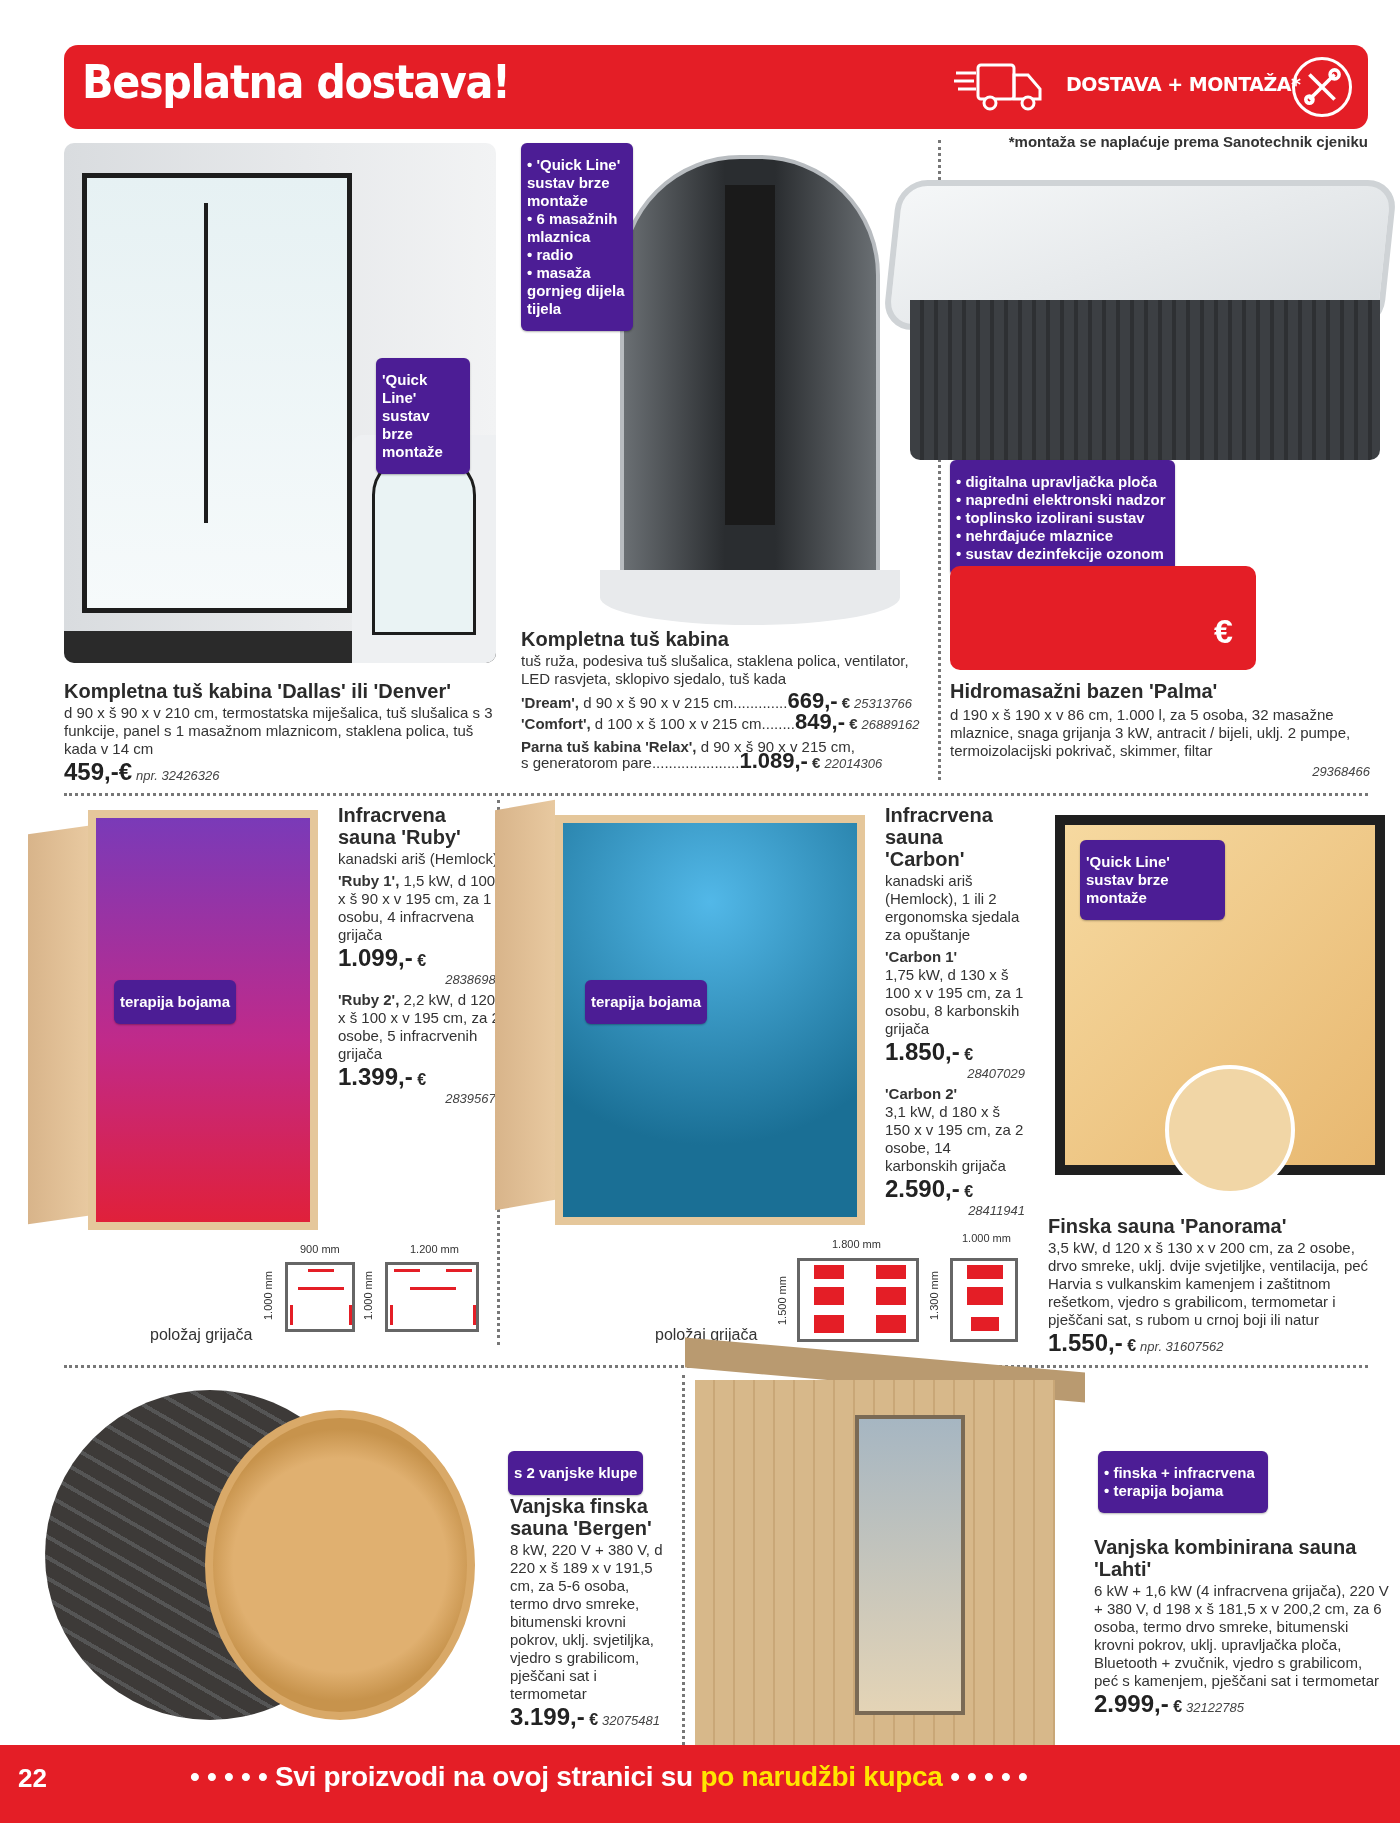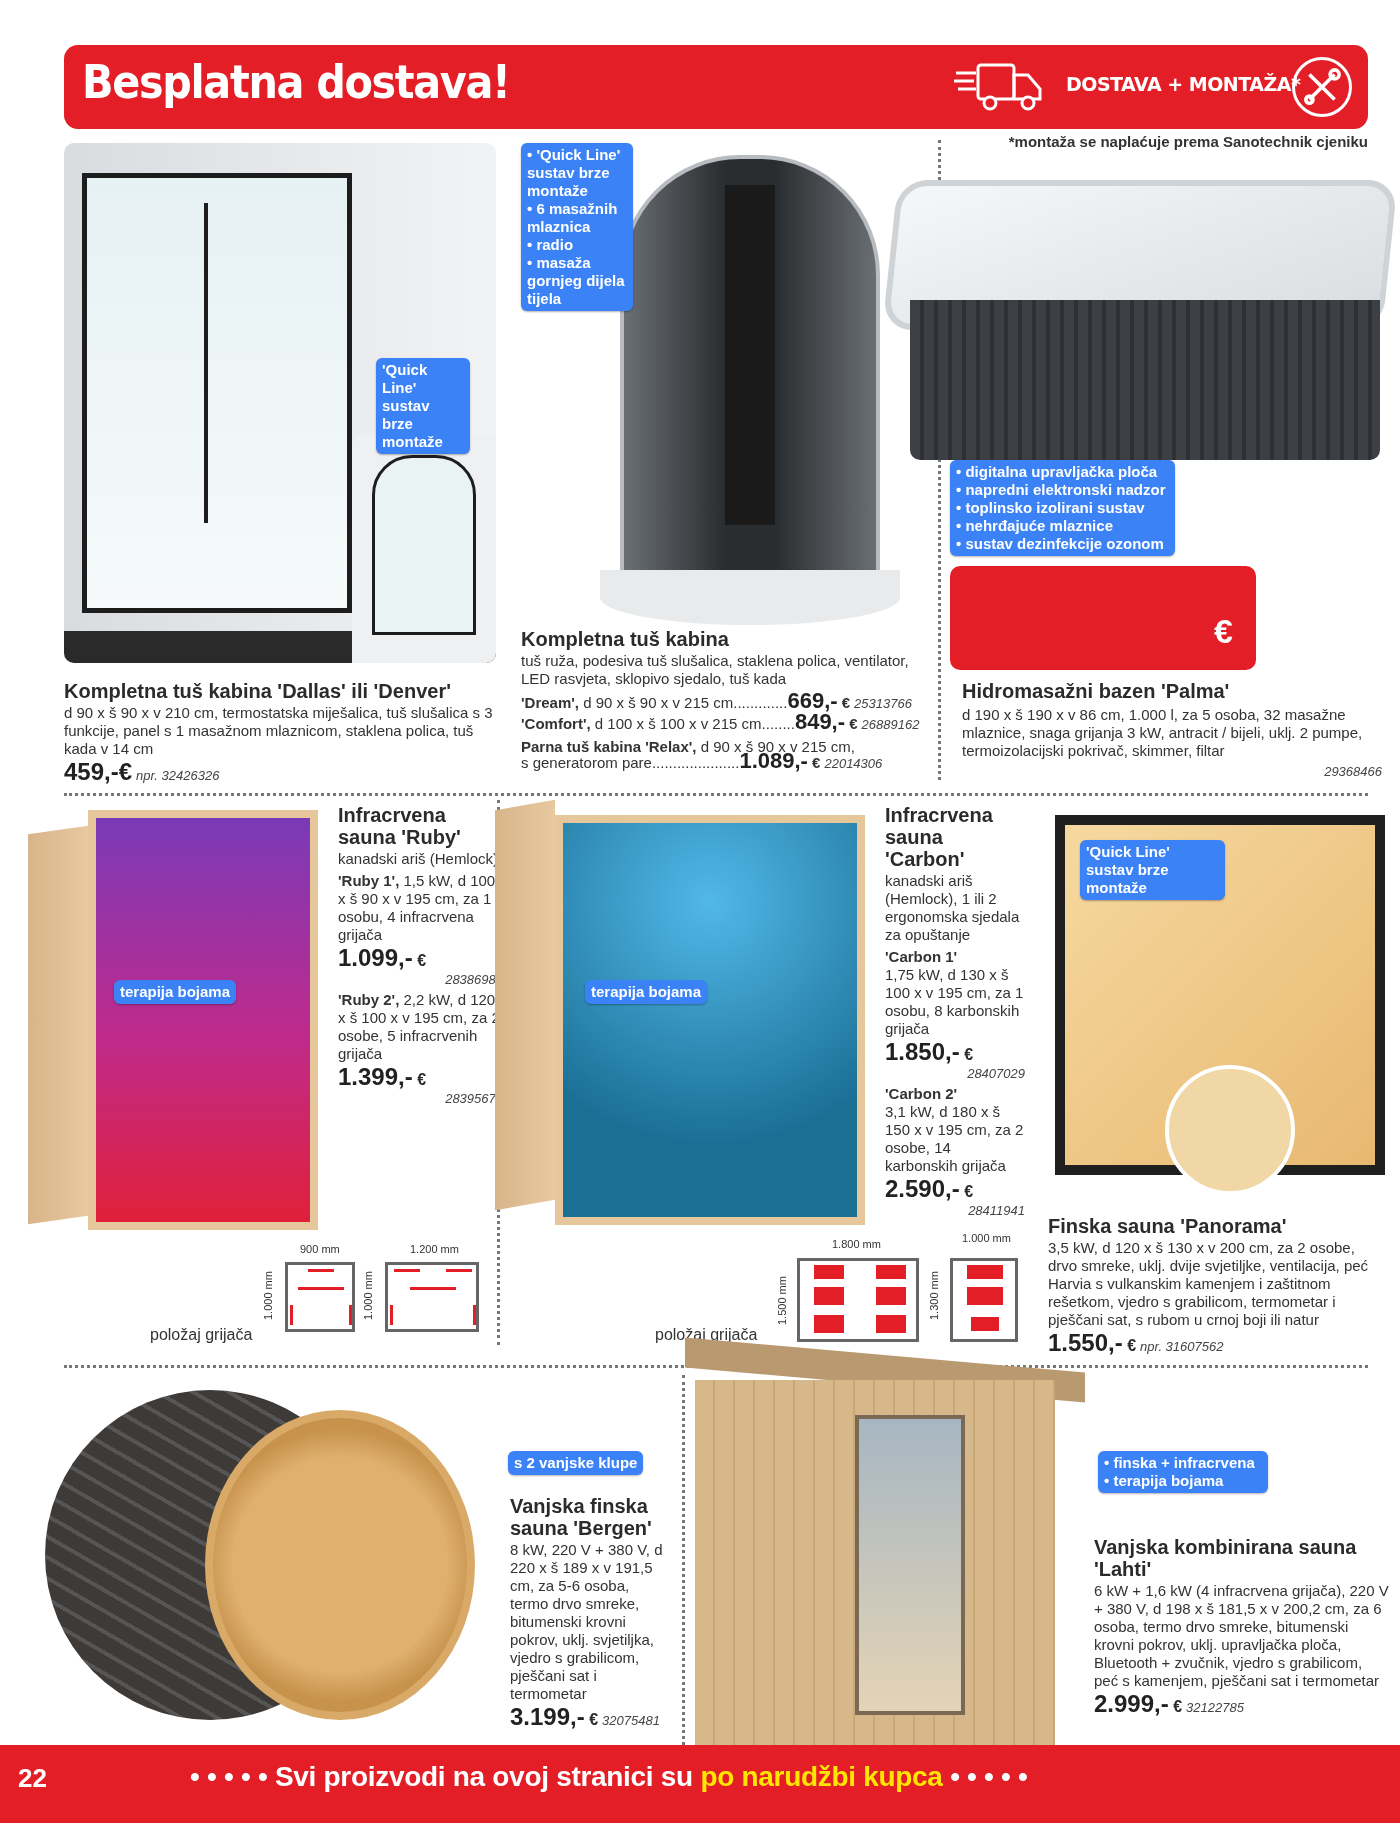--- a/index.html
+++ b/index.html
@@ -11,21 +11,21 @@
   .logo { left: 540px; top: 16px; height: 52px; width: 310px; background: #fff; border-radius: 4px; display: flex; align-items: center; justify-content: center; gap: 4px; padding: 0 10px; }
   .logo span { font-family: "Liberation Sans", sans-serif; font-size: 34px; color: #2a58b6; letter-spacing: 2px; }
   .logo .globe { width: 34px; height: 34px; border-radius: 50%; border: 3px solid #2a58b6; background: repeating-linear-gradient(90deg, #2a58b6 0 3px, #fff 3px 7px); }
   .logo .sup { font-size: 10px; align-self: flex-start; margin-top: 6px; }
   .truck { left: 890px; top: 14px; width: 90px; height: 56px; }
   .delivery-label { left: 1002px; top: 28px; font-family: "DejaVu Sans", sans-serif; font-weight: 900; font-size: 19px; color: #fff; letter-spacing: -0.5px; }
   .tools-icon { left: 1228px; top: 12px; width: 60px; height: 60px; border-radius: 50%; border: 3px solid #fff; }
   .footnote { right: 32px; top: 133px; font-size: 15px; font-weight: bold; color: #333; }
 
   .img { border-radius: 10px; overflow: hidden; }
-  .badge { background: #3b82f6; color: #fff; font-weight: bold; border-radius: 6px; padding: 3px 6px; font-size: 15px; line-height: 18px; box-shadow: 0 1px 2px rgba(0,0,0,.3); }
+  .badge { background: #4c1d95; color: #fff; font-weight: bold; border-radius: 6px; padding: 13px 6px; font-size: 15px; line-height: 18px; box-shadow: 0 1px 2px rgba(0,0,0,.3); }
   .badge ul { list-style: none; }
   .badge li::before { content: "• "; }
 
   .title { font-weight: bold; font-size: 20px; line-height: 22px; color: #2b2b2b; }
   .desc { font-size: 15px; line-height: 18px; color: #333; }
   .price { font-weight: bold; font-size: 24px; color: #222; }
   .code { font-style: italic; font-size: 13px; color: #444; margin-left: 4px; font-weight: normal; }
   .codeline { font-style: italic; font-size: 13px; color: #444; text-align: right; }
   .bold { font-weight: bold; }
 
@@ -114,21 +114,21 @@
     <li>digitalna upravljačka ploča</li>
     <li>napredni elektronski nadzor</li>
     <li>toplinsko izolirani sustav</li>
     <li>nehrđajuće mlaznice</li>
     <li>sustav dezinfekcije ozonom</li>
   </ul>
 </div>
 <div class="abs red" style="left:950px;top:566px;width:306px;height:104px;border-radius:10px;color:#fff;font-weight:bold;">
   <span class="abs" style="left:264px;top:46px;font-size:34px;">€</span>
 </div>
-<div class="abs" style="left:950px;top:680px;width:420px;margin-left:12px;">
+<div class="abs" style="left:950px;top:680px;width:420px;">
   <div class="title">Hidromasažni bazen 'Palma'</div>
   <div class="desc" style="margin-top:4px;">d 190 x š 190 x v 86 cm, 1.000 l, za 5 osoba, 32 masažne mlaznice, snaga grijanja 3 kW, antracit / bijeli, uklj. 2 pumpe, termoizolacijski pokrivač, skimmer, filtar</div>
   <div class="codeline" style="margin-top:4px;">29368466</div>
 </div>
 
 <div class="abs hdots" style="left:64px;top:793px;width:1304px;"></div>
 
 <div class="abs" style="left:28px;top:800px;width:295px;height:450px;">
   <div class="abs" style="left:0;top:30px;width:60px;height:390px;background:linear-gradient(90deg,#d8b48a,#e8c9a0);transform:skewY(-8deg);"></div>
   <div class="abs" style="left:60px;top:10px;width:230px;height:420px;background:linear-gradient(180deg,#7a3ab8,#c02a8a 55%,#e0203a);border:8px solid #e5c79b;"></div>

